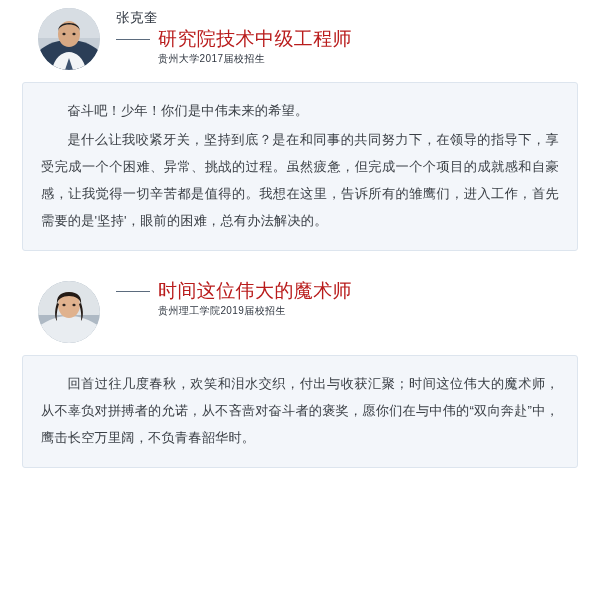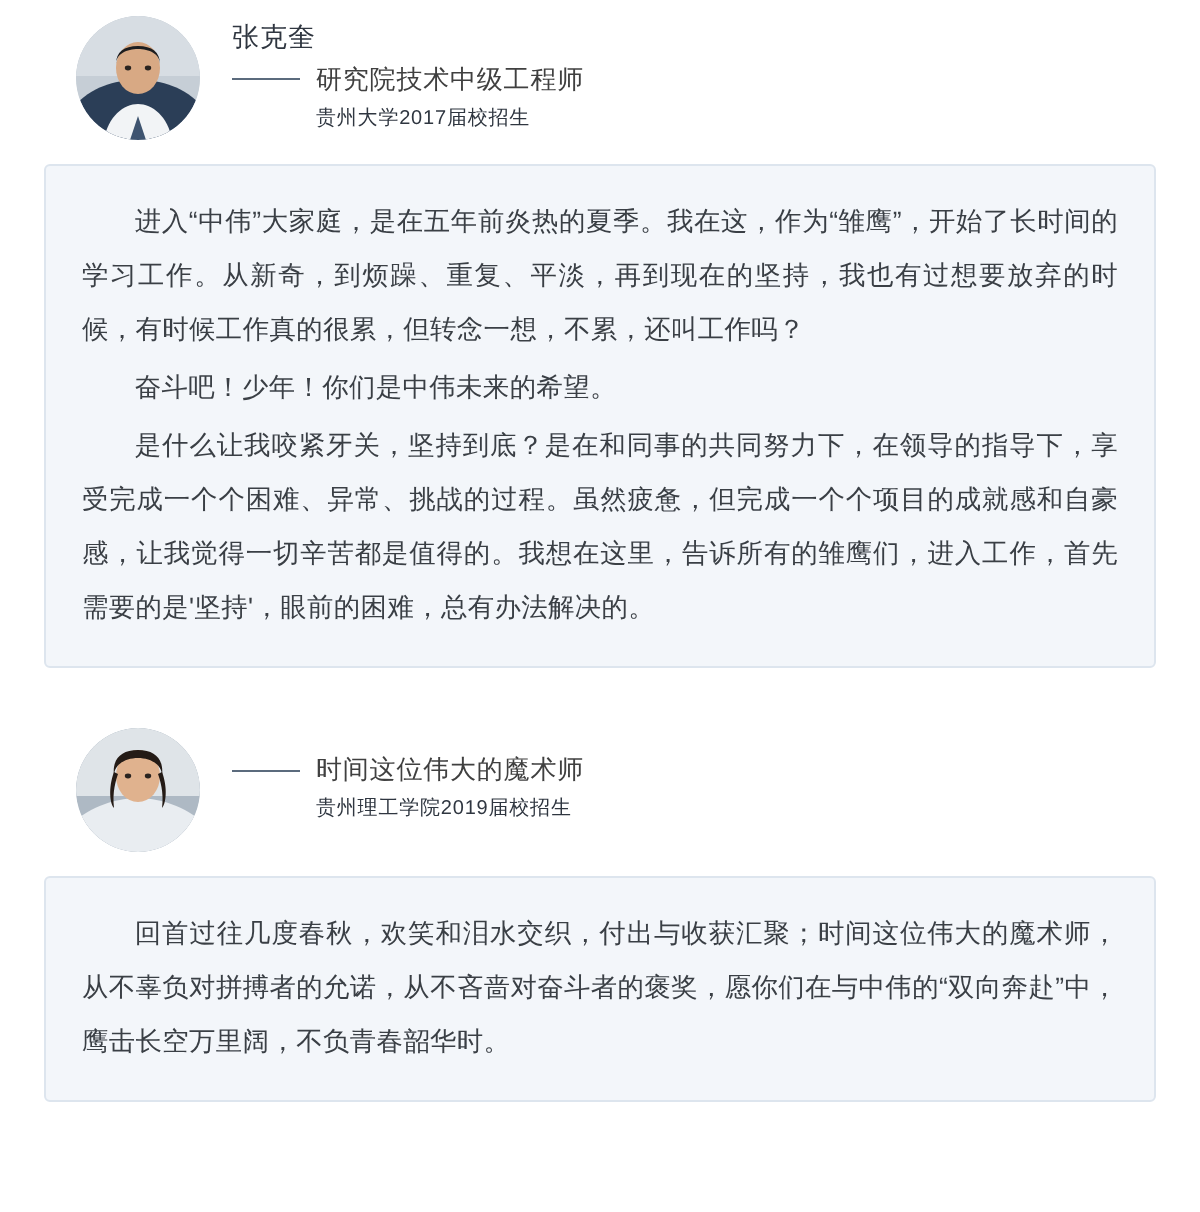--- a/index.html
+++ b/index.html
@@ -19,21 +19,21 @@
     height: 606px;
     position: relative;
     box-sizing: border-box;
     padding: 8px 22px 0 22px;
   }
   .testimonial {
     margin-bottom: 14px;
   }
   .person {
     display: flex;
-    align-items: center;
+    align-items: flex-start;
     padding-left: 16px;
     margin-bottom: 12px;
   }
   .avatar {
     width: 62px;
     height: 62px;
     border-radius: 50%;
     overflow: hidden;
     flex: 0 0 auto;
     position: relative;
@@ -65,22 +65,22 @@
   }
   .rule {
     display: inline-block;
     width: 34px;
     height: 1px;
     background: #5b6b7d;
     margin-right: 8px;
     flex: 0 0 auto;
   }
   .p-role {
-    font-size: 13px;
-    color: #404040;
+    font-size: 19px;
+    color: #b91c1c;
     letter-spacing: 0.4px;
   }
   .p-school {
     font-size: 10px;
     color: #2f3640;
     letter-spacing: 0.4px;
     line-height: 20px;
     padding-left: 42px;
   }
   .quote {
@@ -136,21 +136,20 @@
       <div class="person-info">
         <div class="p-name">张克奎</div>
         <div class="p-role-row">
           <span class="rule"></span>
           <span class="p-role">研究院技术中级工程师</span>
         </div>
         <div class="p-school">贵州大学2017届校招生</div>
       </div>
     </div>
     <div class="quote">
-      <p>进入“中伟”大家庭，是在五年前炎热的夏季。我在这，作为“雏鹰”，开始了长时间的学习工作。从新奇，到烦躁、重复、平淡，再到现在的坚持，我也有过想要放弃的时候，有时候工作真的很累，但转念一想，不累，还叫工作吗？</p>
       <p>奋斗吧！少年！你们是中伟未来的希望。</p>
       <p>是什么让我咬紧牙关，坚持到底？是在和同事的共同努力下，在领导的指导下，享受完成一个个困难、异常、挑战的过程。虽然疲惫，但完成一个个项目的成就感和自豪感，让我觉得一切辛苦都是值得的。我想在这里，告诉所有的雏鹰们，进入工作，首先需要的是'坚持'，眼前的困难，总有办法解决的。</p>
     </div>
   </div>
 
   <div class="spacer"></div>
 
   <div class="testimonial">
     <div class="person">
       <div class="avatar">

